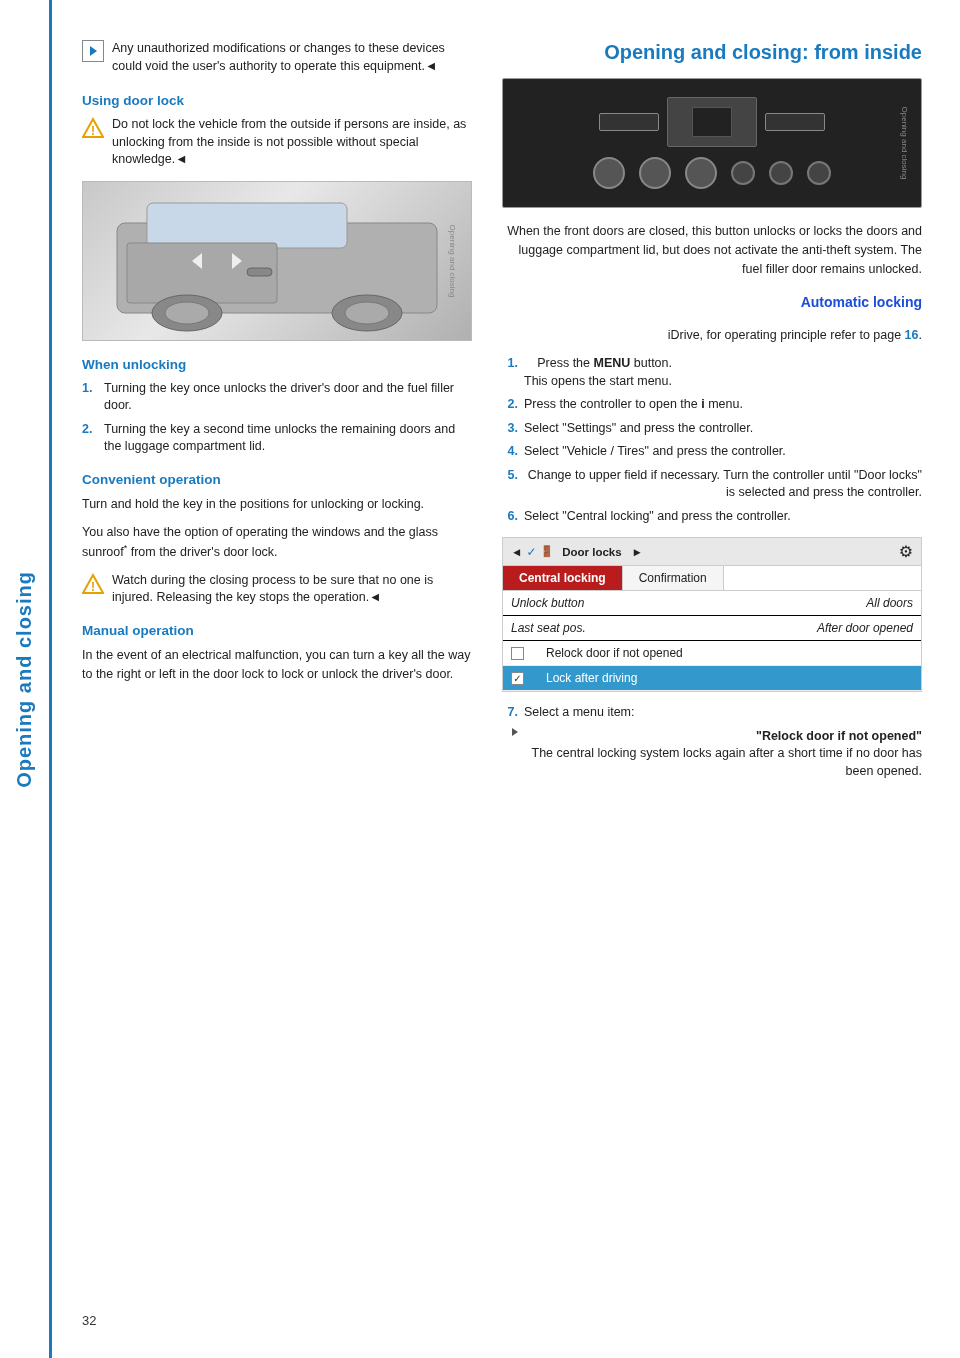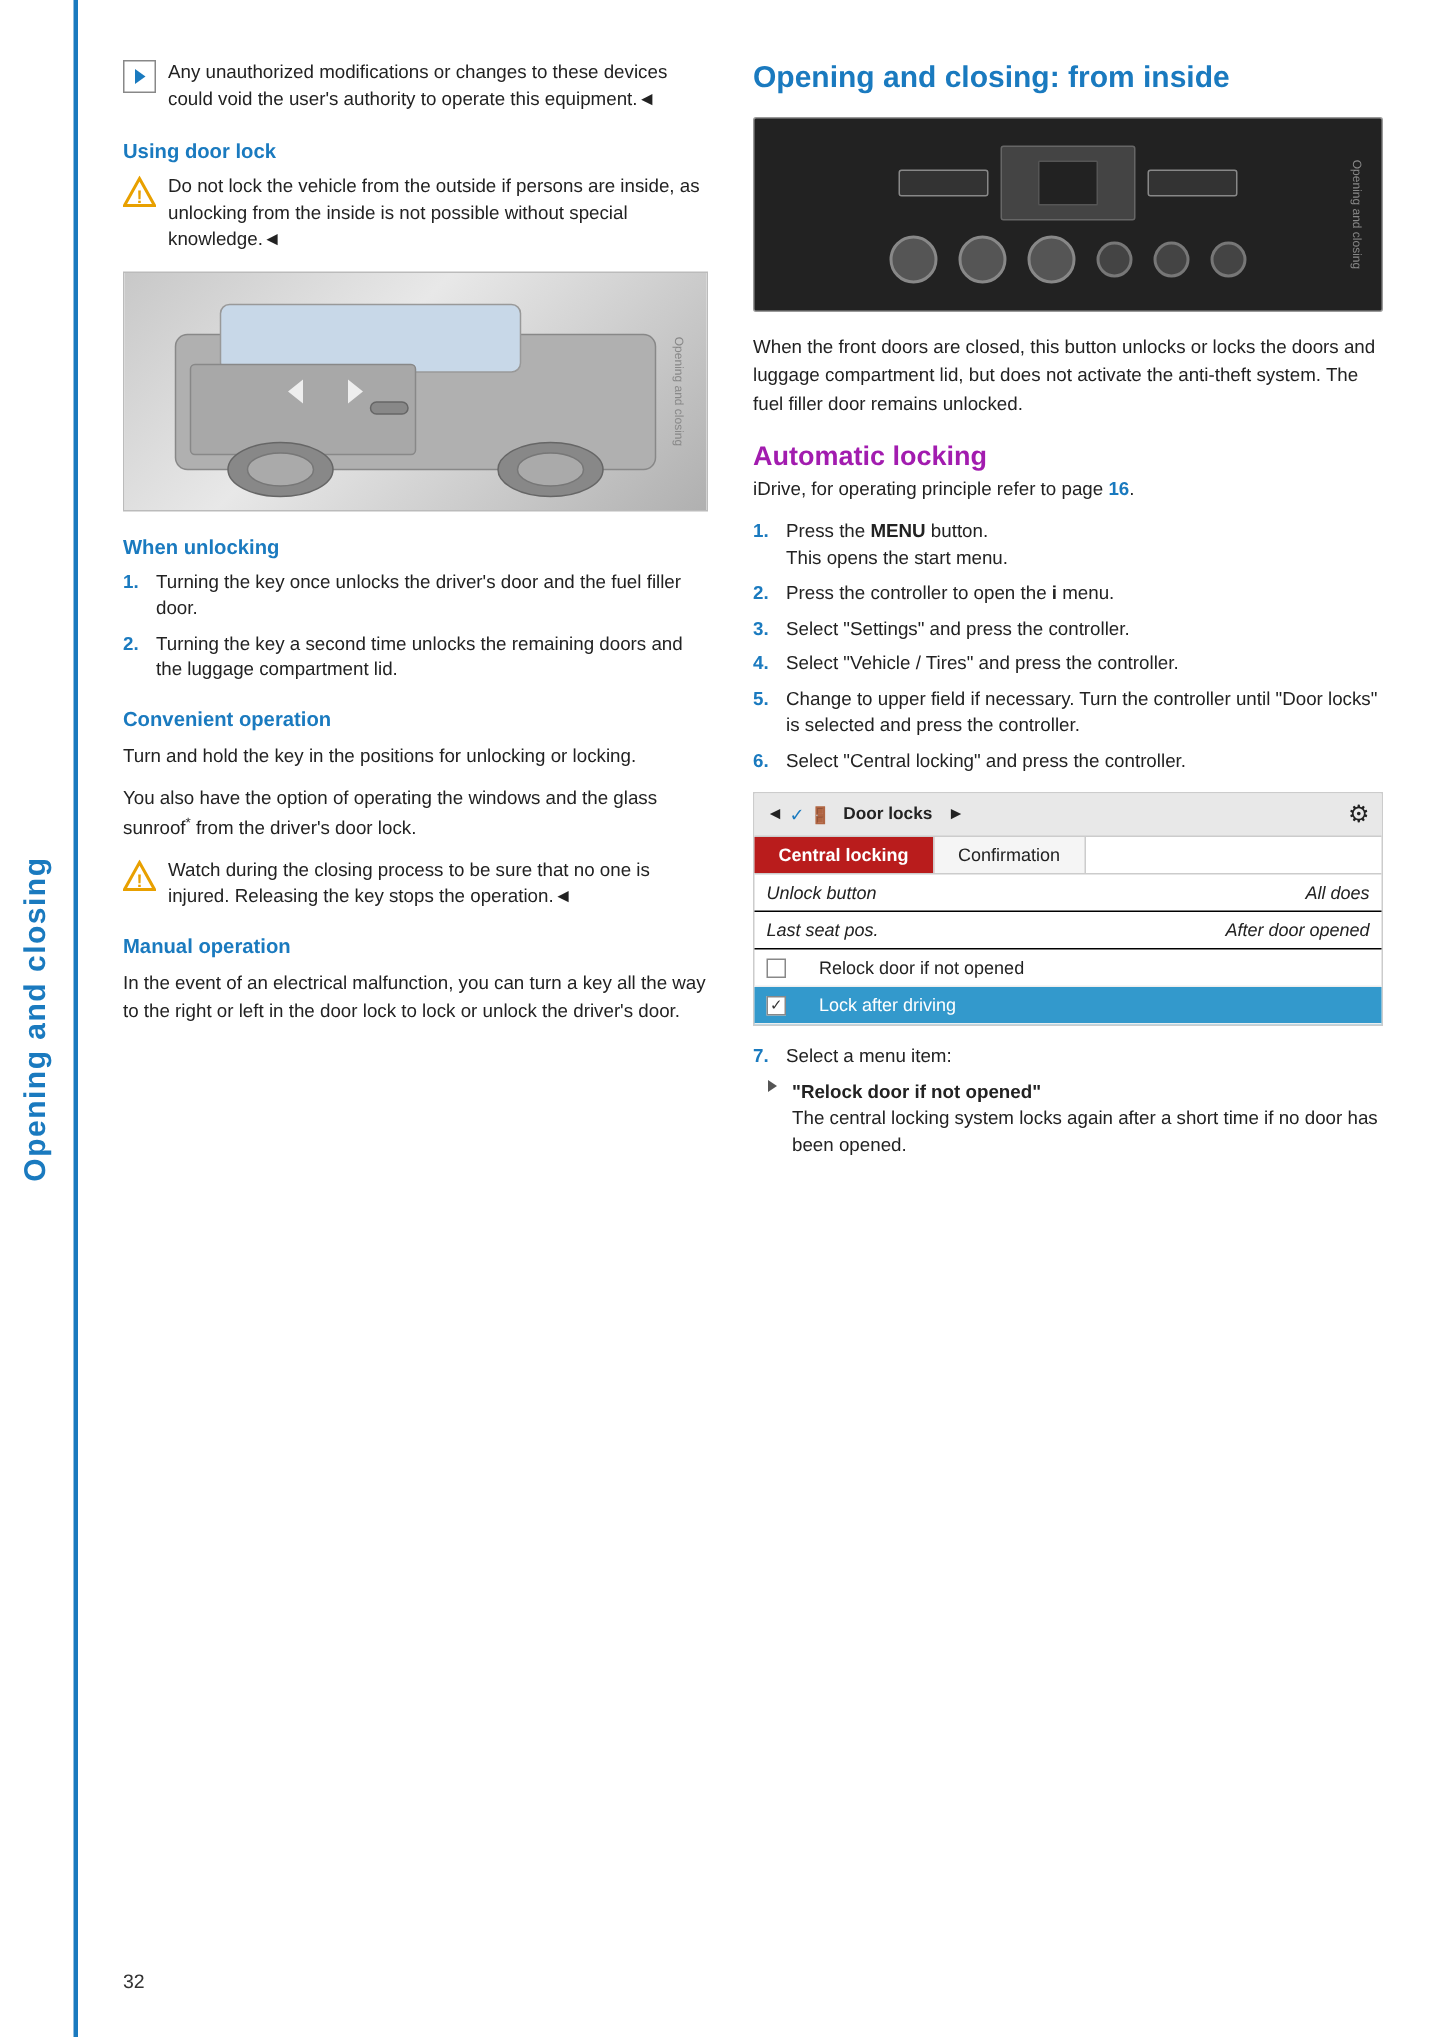--- a/index.html
+++ b/index.html
@@ -51,20 +51,21 @@
     
     .left-col {
       flex: 1;
       max-width: 390px;
     }
 
     
     .right-col {
       flex: 1;
       max-width: 420px;
+      text-align: right;
     }
 
     
     .notice-box {
       display: flex;
       gap: 8px;
       margin-bottom: 18px;
       font-size: 12.5px;
       line-height: 1.4;
     }
@@ -201,24 +202,24 @@
     .dash-btn-small {
       width: 24px;
       height: 24px;
       border-radius: 50%;
       background: #444;
       border: 2px solid #777;
     }
 
     
     .auto-lock-heading {
-      color: #a21caf;
-      font-size: 18px;
+      color: #1d4ed8;
+      font-size: 14px;
       font-weight: bold;
-      margin-bottom: 2px;
+      margin-bottom: 16px;
       margin-top: 16px;
     }
 
     
     .door-locks-ui {
       border: 1px solid #ccc;
       margin-top: 12px;
       margin-bottom: 12px;
       font-size: 12px;
     }
@@ -538,21 +539,21 @@
         </div>
 
         <div class="door-locks-tabs">
           <div class="door-locks-tab active">Central locking</div>
           <div class="door-locks-tab">Confirmation</div>
         </div>
 
         <div class="door-locks-body">
           <div class="door-locks-row">
             <span>Unlock button</span>
-            <span>All does</span>
+            <span>All doors</span>
           </div>
           <div class="door-locks-row">
             <span>Last seat pos.</span>
             <span>After door opened</span>
           </div>
           <div class="door-locks-row-full">
             <div class="checkbox-icon"></div>
             <span>Relock door if not opened</span>
           </div>
           <div class="door-locks-row-full highlighted">

